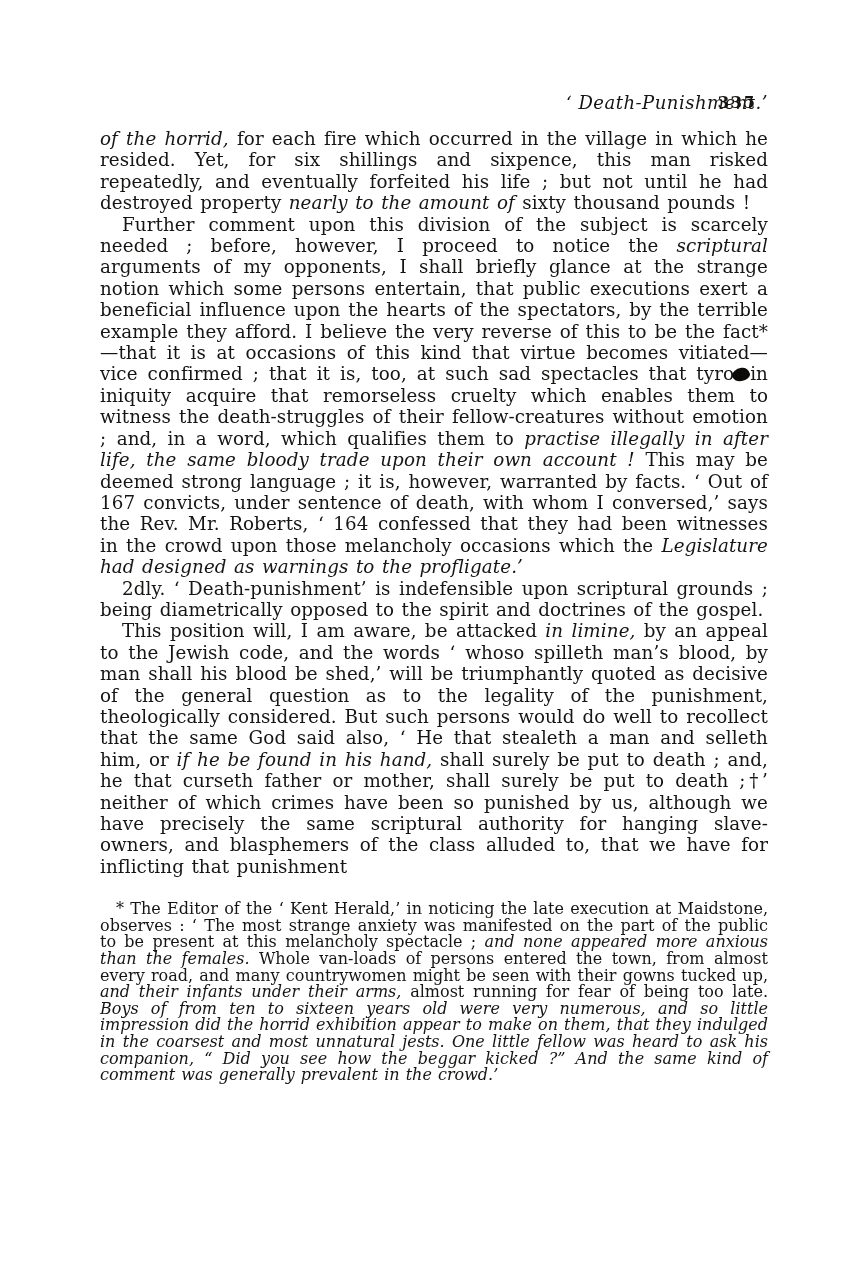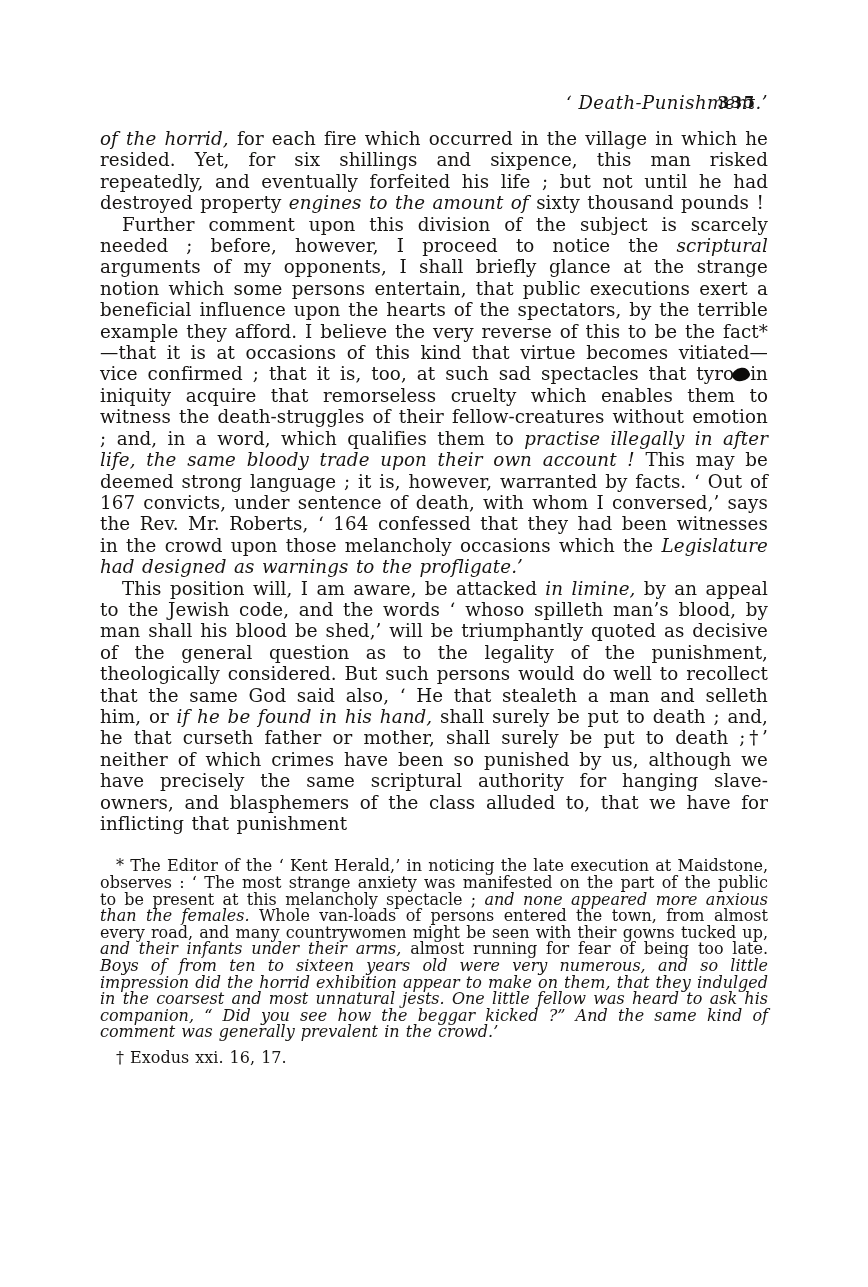--- a/index.html
+++ b/index.html
@@ -79,23 +79,23 @@
 <body>
 
 <div class="page">
 
   <div class="running-head">
     <span class="head-title">‘ Death-Punishment.’</span>
     <span class="page-num">335</span>
   </div>
 
   <div class="body-text" id="body-text">
-      <p class="para"><i>of the horrid,</i> for each fire which occurred in the village in which he resided.  Yet, for six shillings and sixpence, this man risked repeatedly, and eventually forfeited his life ; but not until he had destroyed property <i>engines to the amount of</i> sixty thousand pounds !</p>
+      <p class="para"><i>of the horrid,</i> for each fire which occurred in the village in which he resided.  Yet, for six shillings and sixpence, this man risked repeatedly, and eventually forfeited his life ; but not until he had destroyed property <i>nearly to the amount of</i> sixty thousand pounds !</p>
       <p class="para indent">Further comment upon this division of the subject is scarcely needed ;  before, however, I proceed to notice the <i>scriptural</i> arguments of my opponents, I shall briefly glance at the strange notion which some persons entertain, that public executions exert a beneficial influence upon the hearts of the spectators, by the terrible example they afford.  I believe the very reverse of this to be the fact*—that it is at occasions of this kind that virtue becomes vitiated—vice confirmed ;  that it is, too, at such sad spectacles that tyro<span class="blot"></span>in iniquity acquire that remorseless cruelty which enables them to witness the death-struggles of their fellow-creatures without emotion ;  and, in a word, which qualifies them to <i>practise illegally in after life, the same bloody trade upon their own account !</i>  This may be deemed strong language ; it is, however, warranted by facts.  ‘ Out of 167 convicts, under sentence of death, with whom I conversed,’ says the Rev. Mr. Roberts, ‘ 164 confessed that they had been witnesses in the crowd upon those melancholy occasions which the <i>Legislature had designed as warnings to the profligate.’</i></p>
+      <p class="para indent">2dly.  ‘ Death-punishment’ is indefensible upon scriptural grounds ;  being diametrically opposed to the spirit and doctrines of the gospel.</p>
       <p class="para indent">This position will, I am aware, be attacked <i>in limine,</i> by an appeal to the Jewish code, and the words ‘ whoso spilleth man’s blood, by man shall his blood be shed,’ will be triumphantly quoted as decisive of the general question as to the legality of the punishment, theologically considered.  But such persons would do well to recollect that the same God said also, ‘ He that stealeth a man and selleth him, or <i>if he be found in his hand,</i> shall surely be put to death ; and, he that curseth father or mother, shall surely be put to death ;†’ neither of which crimes have been so punished by us, although we have precisely the same scriptural authority for hanging slave-owners, and blasphemers of the class alluded to, that we have for inflicting that punishment</p>
     </div>
 
   <div class="footnotes" id="footnotes">
       <p class="footnote indent">* The Editor of the ‘ Kent Herald,’ in noticing the late execution at Maidstone, observes : ‘ The most strange anxiety was manifested on the part of the public to be present at this melancholy spectacle ;  <i>and none appeared more anxious than the females.</i>  Whole van-loads of persons entered the town, from almost every road, and many countrywomen might be seen with their gowns tucked up, <i>and their infants under their arms,</i> almost running for fear of being too late.  <i>Boys of from ten to sixteen years old were very numerous, and so little impression did the horrid exhibition appear to make on them, that they indulged in the coarsest and most unnatural jests. One little fellow was heard to ask his companion, “ Did you see how the beggar kicked ?” And the same kind of comment was generally prevalent in the crowd.’</i></p>
-      <p class="footnote indent">† Exodus xxi. 16, 17.</p>
     </div>
 
 </div>
 
 </body></html>

